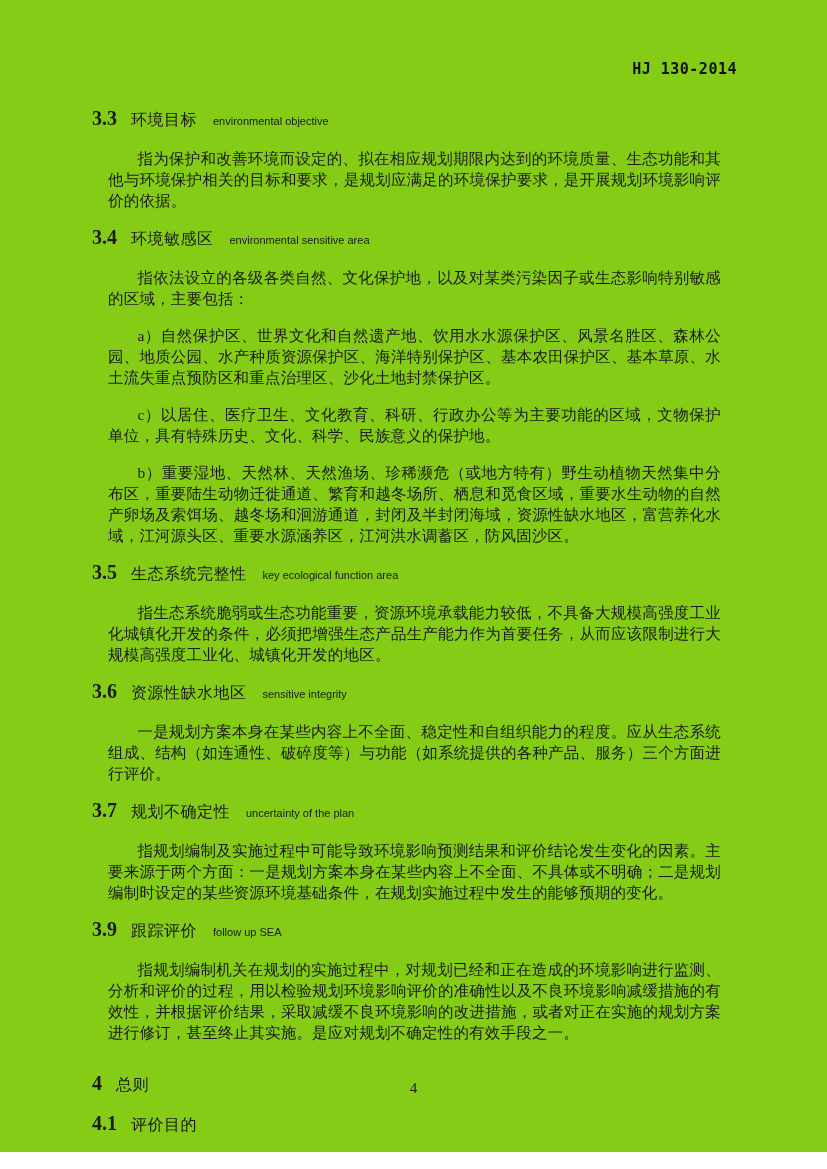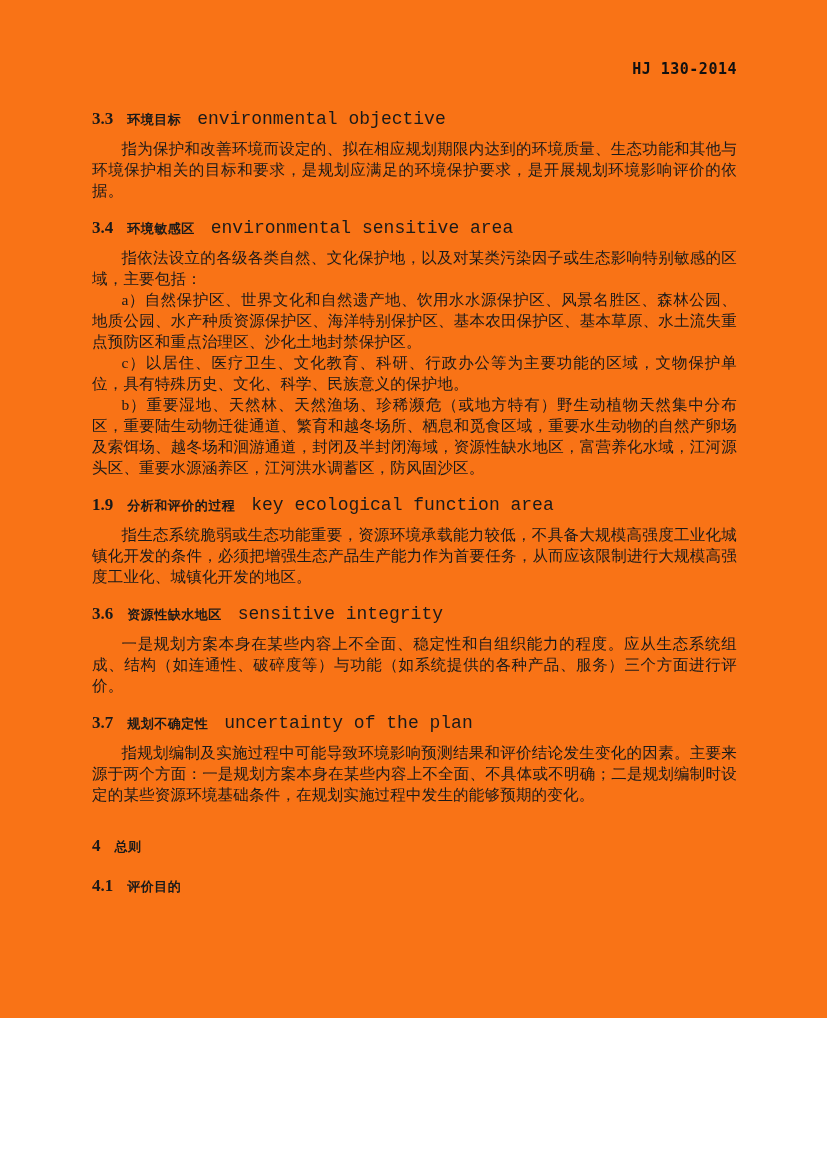--- a/index.html
+++ b/index.html
@@ -3,22 +3,22 @@
 <meta charset="utf-8">
 <style>
   html, body {
     margin: 0;
     padding: 0;
     background: #ffffff;
   }
   .page {
     position: relative;
     width: 827px;
-    height: 1018px;
-    background: #f97316;
+    height: 1152px;
+    background: #84cc16;
     color: #1a1a1a;
     font-family: "Liberation Serif", "DejaVu Serif", serif;
     overflow: hidden;
     box-sizing: border-box;
   }
   .content {
     position: absolute;
     left: 92px;
     right: 90px;
     top: 0;
@@ -45,39 +45,39 @@
   .section.gap-med {
     margin-top: 18px;
   }
   .sec-heading {
     line-height: 21px;
     margin-bottom: 8px;
     white-space: nowrap;
   }
   .sec-num {
     font-family: "Liberation Serif", "DejaVu Serif", serif;
-    font-size: 17px;
+    font-size: 20px;
     font-weight: bold;
     margin-right: 14px;
   }
   .sec-zh {
     font-family: "Liberation Sans", "DejaVu Sans", sans-serif;
-    font-size: 13px;
-    font-weight: bold;
+    font-size: 16px;
+    font-weight: normal;
     margin-right: 16px;
     letter-spacing: 0.5px;
   }
   .sec-en {
-    font-family: Liberation Mono, monospace;
-    font-size: 18px;
+    font-family: Liberation Sans, sans-serif;
+    font-size: 11px;
     font-weight: normal;
     margin-top: 40px;
   }
   .para {
-    margin: 0;
+    margin: 16px;
     font-size: 15.5px;
     line-height: 21px;
     text-align: justify;
     text-indent: 1.9em;
     letter-spacing: 0.2px;
     color: #1a1a1a;
   }
   .page-number {
     position: absolute;
     left: 0;
@@ -111,40 +111,46 @@
         <span class="sec-num">3.4</span><span class="sec-zh">环境敏感区</span><span class="sec-en">environmental sensitive area</span>
       </div>
       <p class="para">指依法设立的各级各类自然、文化保护地，以及对某类污染因子或生态影响特别敏感的区域，主要包括：</p>
       <p class="para">a）自然保护区、世界文化和自然遗产地、饮用水水源保护区、风景名胜区、森林公园、地质公园、水产种质资源保护区、海洋特别保护区、基本农田保护区、基本草原、水土流失重点预防区和重点治理区、沙化土地封禁保护区。</p>
       <p class="para">c）以居住、医疗卫生、文化教育、科研、行政办公等为主要功能的区域，文物保护单位，具有特殊历史、文化、科学、民族意义的保护地。</p>
       <p class="para">b）重要湿地、天然林、天然渔场、珍稀濒危（或地方特有）野生动植物天然集中分布区，重要陆生动物迁徙通道、繁育和越冬场所、栖息和觅食区域，重要水生动物的自然产卵场及索饵场、越冬场和洄游通道，封闭及半封闭海域，资源性缺水地区，富营养化水域，江河源头区、重要水源涵养区，江河洪水调蓄区，防风固沙区。</p>
     </div>
 
     <div class="section">
       <div class="sec-heading">
-        <span class="sec-num">1.9</span><span class="sec-zh">分析和评价的过程</span><span class="sec-en">key ecological function area</span>
+        <span class="sec-num">3.5</span><span class="sec-zh">生态系统完整性</span><span class="sec-en">key ecological function area</span>
       </div>
       <p class="para">指生态系统脆弱或生态功能重要，资源环境承载能力较低，不具备大规模高强度工业化城镇化开发的条件，必须把增强生态产品生产能力作为首要任务，从而应该限制进行大规模高强度工业化、城镇化开发的地区。</p>
     </div>
 
     <div class="section">
       <div class="sec-heading">
         <span class="sec-num">3.6</span><span class="sec-zh">资源性缺水地区</span><span class="sec-en">sensitive integrity</span>
       </div>
       <p class="para">一是规划方案本身在某些内容上不全面、稳定性和自组织能力的程度。应从生态系统组成、结构（如连通性、破碎度等）与功能（如系统提供的各种产品、服务）三个方面进行评价。</p>
     </div>
 
     <div class="section">
       <div class="sec-heading">
         <span class="sec-num">3.7</span><span class="sec-zh">规划不确定性</span><span class="sec-en">uncertainty of the plan</span>
       </div>
       <p class="para">指规划编制及实施过程中可能导致环境影响预测结果和评价结论发生变化的因素。主要来源于两个方面：一是规划方案本身在某些内容上不全面、不具体或不明确；二是规划编制时设定的某些资源环境基础条件，在规划实施过程中发生的能够预期的变化。</p>
     </div>
 
 
+    <div class="section">
+      <div class="sec-heading">
+        <span class="sec-num">3.9</span><span class="sec-zh">跟踪评价</span><span class="sec-en">follow up SEA</span>
+      </div>
+      <p class="para">指规划编制机关在规划的实施过程中，对规划已经和正在造成的环境影响进行监测、分析和评价的过程，用以检验规划环境影响评价的准确性以及不良环境影响减缓措施的有效性，并根据评价结果，采取减缓不良环境影响的改进措施，或者对正在实施的规划方案进行修订，甚至终止其实施。是应对规划不确定性的有效手段之一。</p>
+    </div>
 
     <div class="section gap-large">
       <div class="sec-heading">
         <span class="sec-num">4</span><span class="sec-zh">总则</span>
       </div>
     </div>
 
     <div class="section gap-med">
       <div class="sec-heading">
         <span class="sec-num">4.1</span><span class="sec-zh">评价目的</span>

